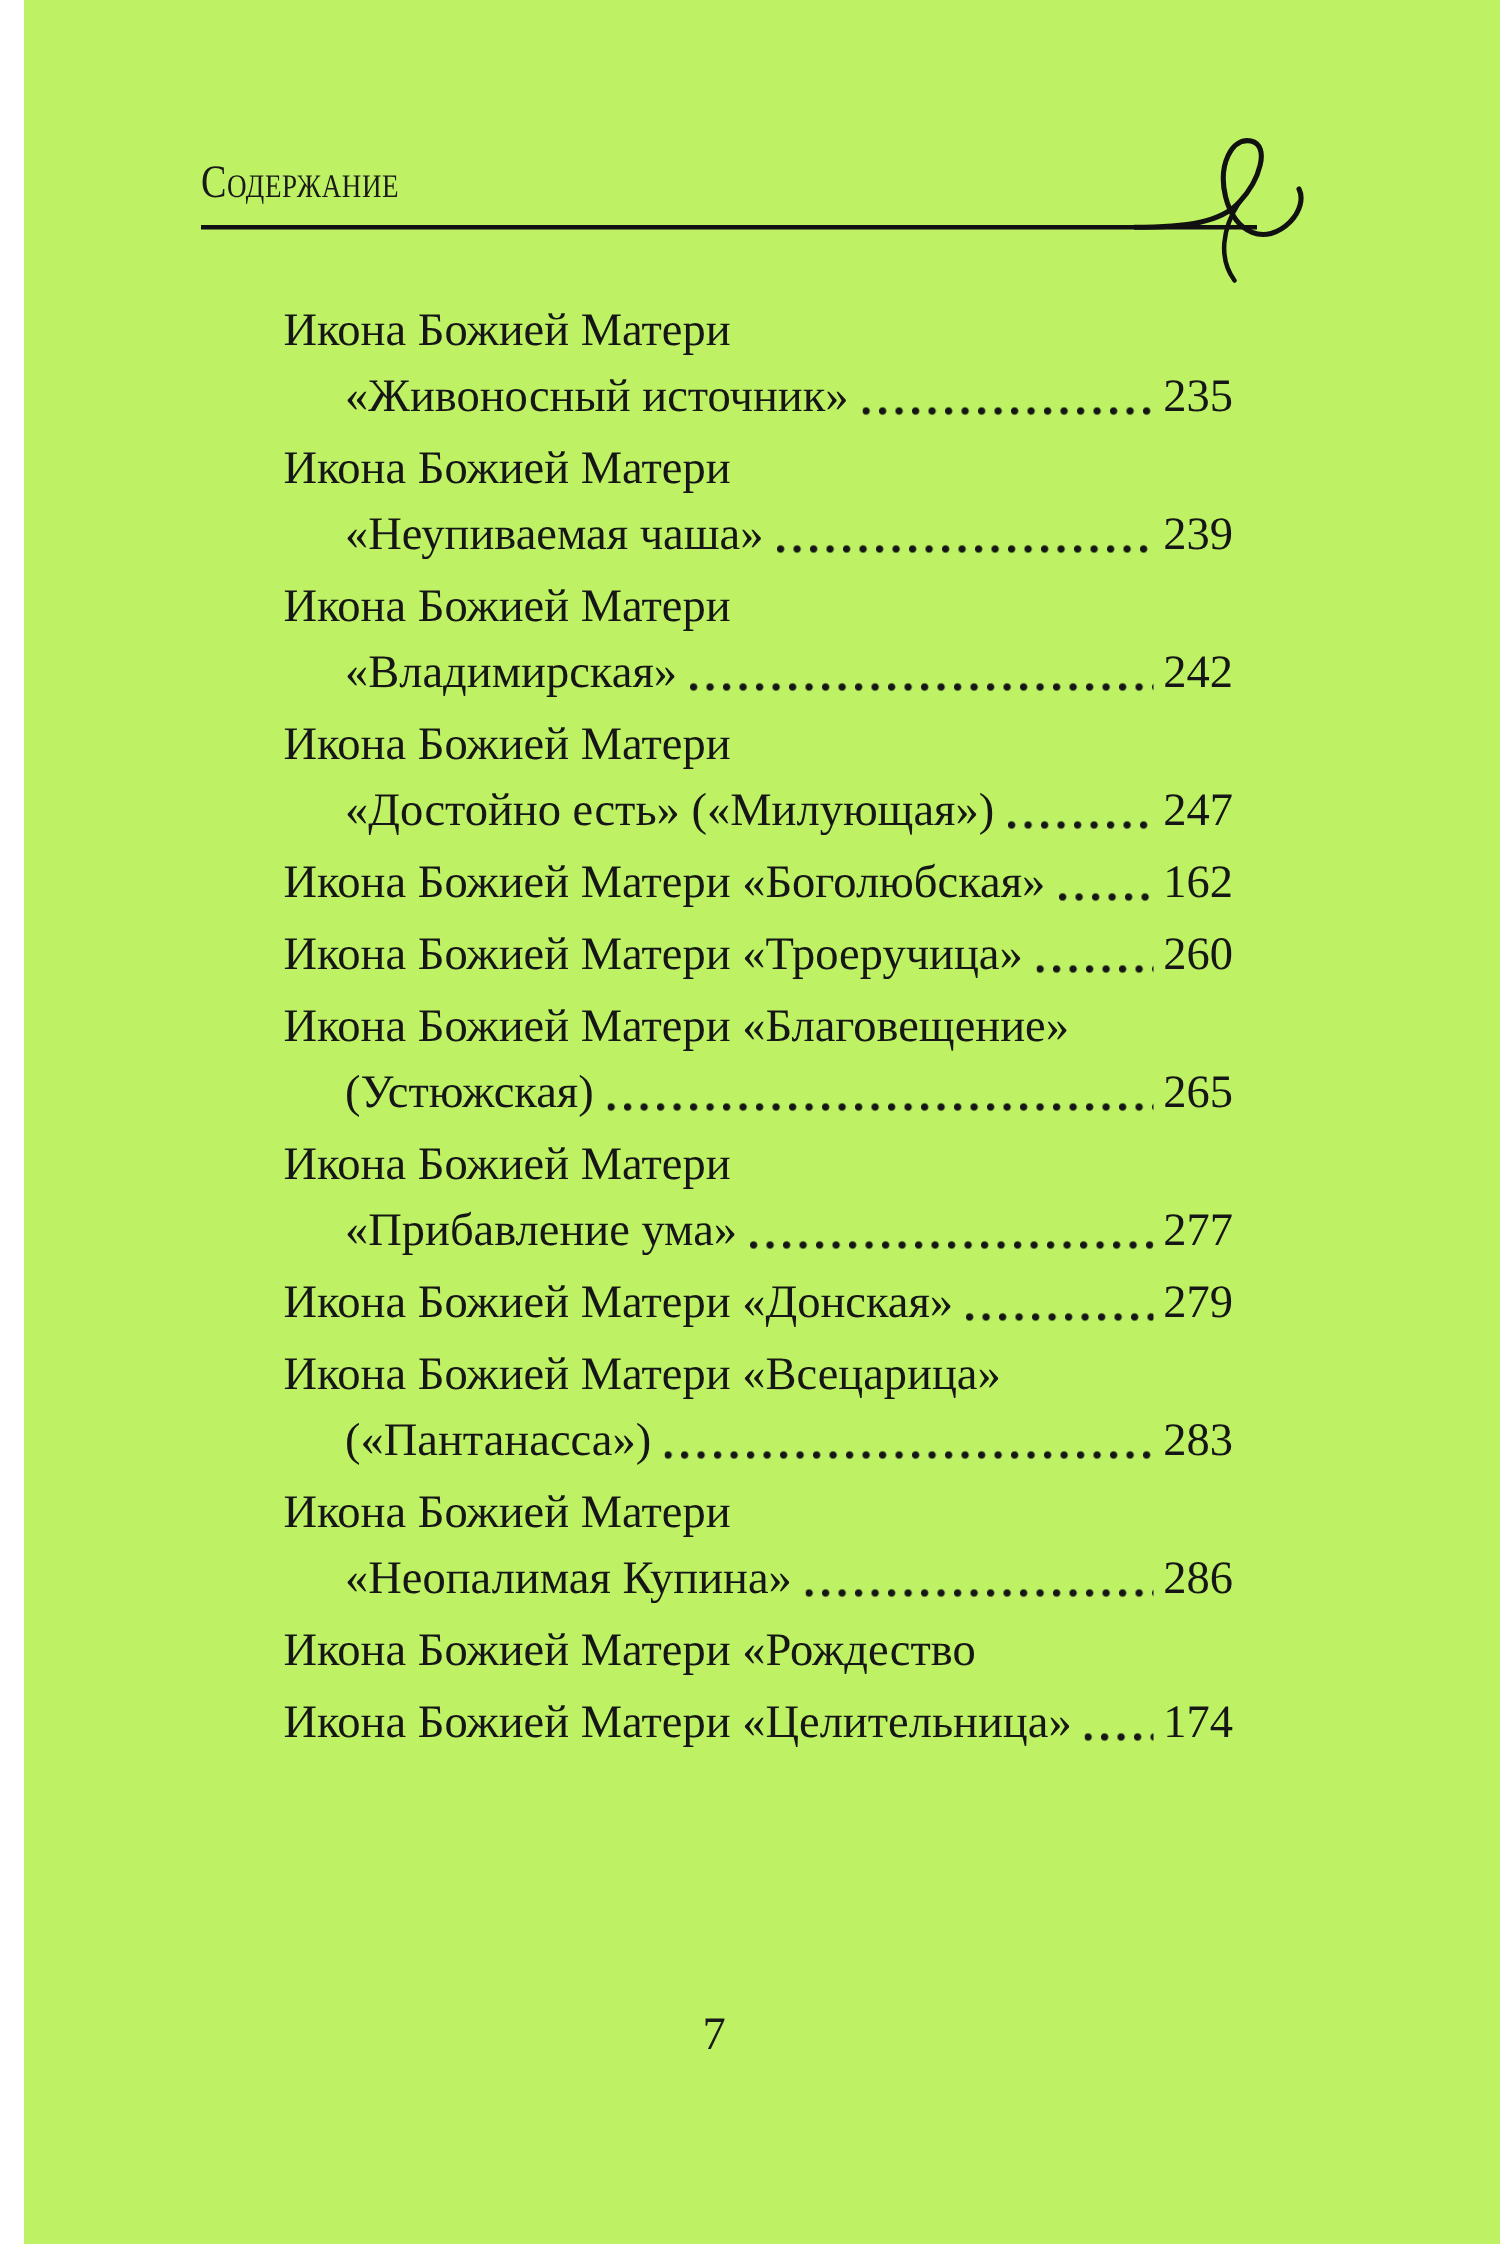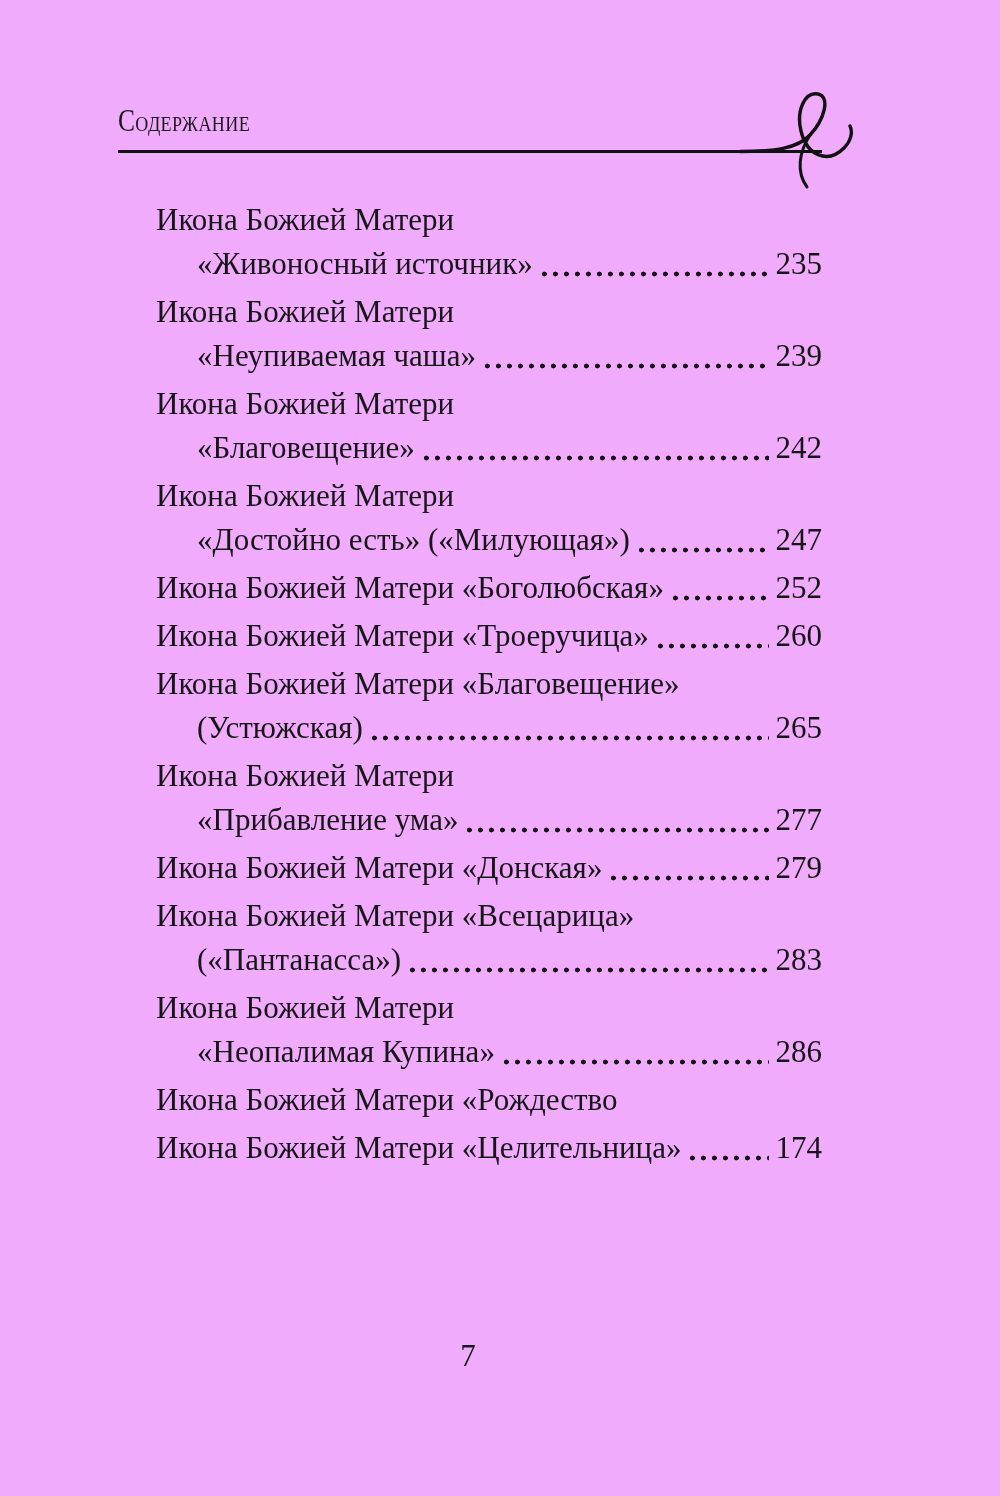--- a/index.html
+++ b/index.html
@@ -4,21 +4,21 @@
 <style>
   * { margin: 0; padding: 0; box-sizing: border-box; }
   html, body { background: #ffffff; }
   body {
     width: 1000px; height: 1496px;
     position: relative;
     font-family: "Liberation Serif", "DejaVu Serif", serif;
     color: #161616;
     overflow: hidden;
   }
-  .page { position: absolute; inset: 0; background: #f0abfc; }
+  .page { position: absolute; inset: 0; background: #bef264; margin-left: 16px; }
 
   
   .header-title {
     position: absolute;
     left: 118px; top: 103px;
     font-size: 31px;
     font-variant: small-caps;
     letter-spacing: 0.5px;
     color: #1a1a1a;
     transform: scaleX(0.82);
@@ -33,21 +33,21 @@
   }
   .flourish {
     position: absolute;
     left: 740px; top: 86px;
     width: 156px; height: 110px;
   }
 
   
   .toc {
     position: absolute;
-    left: 156px; right: 178px; top: 198px;
+    left: 173px; right: 178px; top: 198px;
     font-size: 31px;
     line-height: 44px;
   }
   .entry { margin-bottom: 4px; }
   .line1 { white-space: nowrap; }
   .row { display: flex; align-items: baseline; }
   .row.indent { padding-left: 41px; }
   .rowtext { white-space: nowrap; text-align: right; }
   .dots {
     flex: 1 1 auto;
@@ -98,38 +98,38 @@
         <div class="line1">Икона Божией Матери</div>
         <div class="row indent">
           <span class="rowtext">«Неупиваемая чаша»</span>
           <span class="dots"></span>
           <span class="pg">239</span>
         </div>
       </div>
       <div class="entry">
         <div class="line1">Икона Божией Матери</div>
         <div class="row indent">
-          <span class="rowtext">«Благовещение»</span>
+          <span class="rowtext">«Владимирская»</span>
           <span class="dots"></span>
           <span class="pg">242</span>
         </div>
       </div>
       <div class="entry">
         <div class="line1">Икона Божией Матери</div>
         <div class="row indent">
           <span class="rowtext">«Достойно есть» («Милующая»)</span>
           <span class="dots"></span>
           <span class="pg">247</span>
         </div>
       </div>
       <div class="entry">
         <div class="row">
           <span class="rowtext">Икона Божией Матери «Боголюбская»</span>
           <span class="dots"></span>
-          <span class="pg">252</span>
+          <span class="pg">162</span>
         </div>
       </div>
       <div class="entry">
         <div class="row">
           <span class="rowtext">Икона Божией Матери «Троеручица»</span>
           <span class="dots"></span>
           <span class="pg">260</span>
         </div>
       </div>
       <div class="entry">

